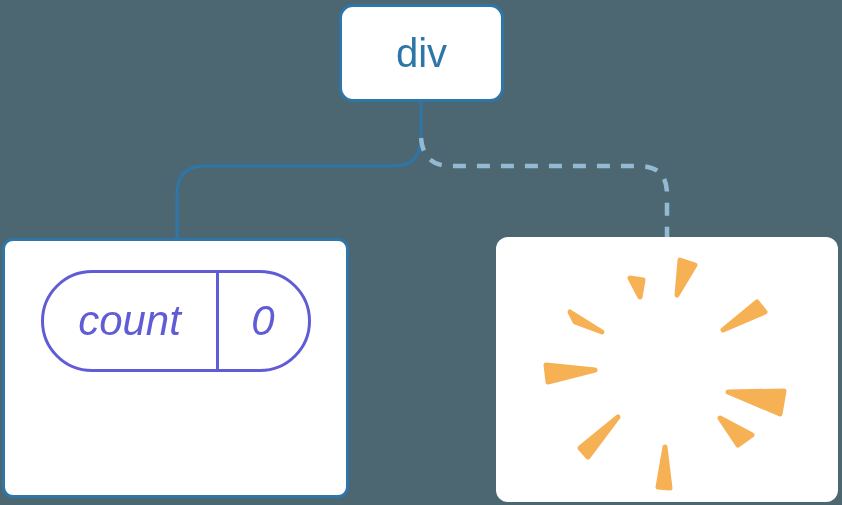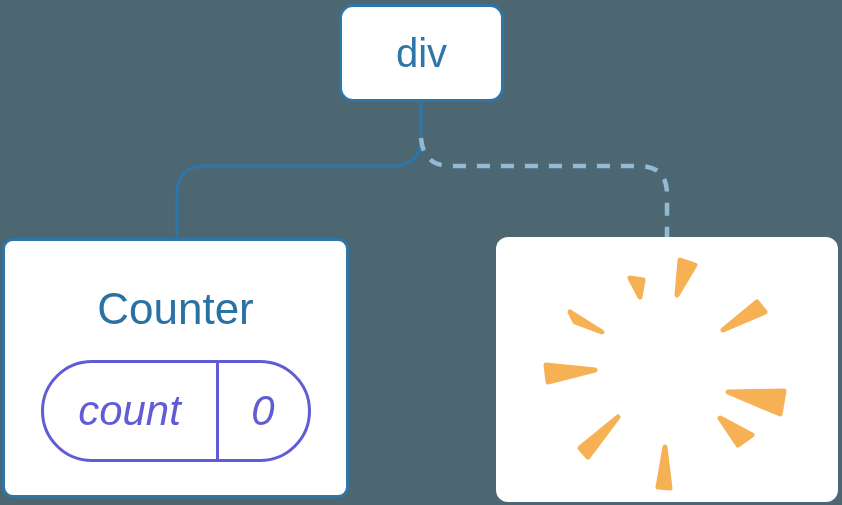--- a/index.html
+++ b/index.html
@@ -85,21 +85,20 @@
   <svg class="connectors" viewBox="0 0 842 505">
     <path class="connector-solid" d="M421 100 L421 138 Q421 166 393 166 L205 166 Q177 166 177 194 L177 240" stroke="#2E76A8"></path>
     <path class="connector-dashed" d="M421 138 Q423 166 451 166 L639 166 Q667 166 667 194 L667 238" stroke="#93B9D3"></path>
   </svg>
 
   <div class="node div-node">
     <span>div</span>
   </div>
 
   <div class="node counter-card">
-    <div class="counter-title">Counter</div>
     <div class="state-pill">
       <div class="pill-key">count</div>
       <div class="pill-value">0</div>
     </div>
   </div>
 
   <div class="node removed-card">
     <svg class="poof" viewBox="0 0 342 265">
       <g fill="#F7B155" stroke="#F7B155">
         <polygon points="181,58 184,23 199,28"></polygon>

